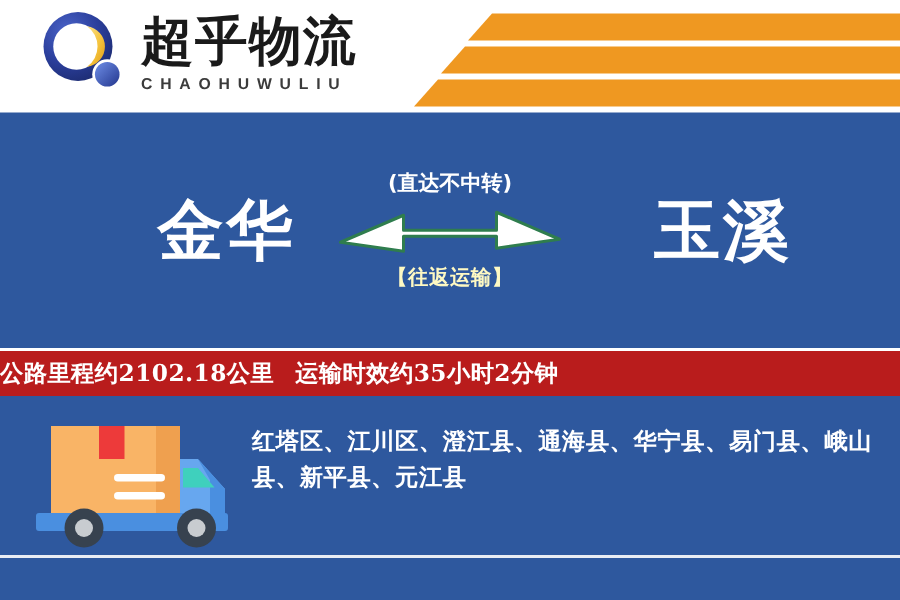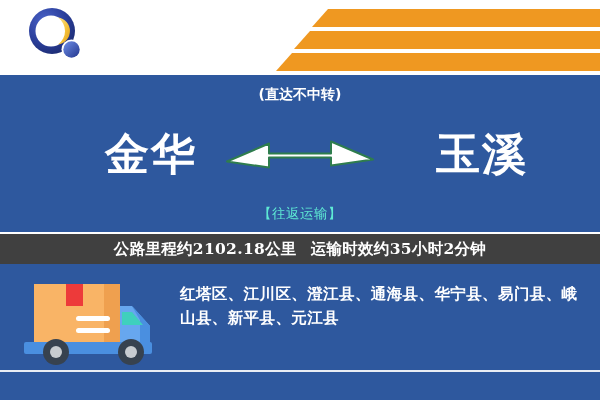--- a/index.html
+++ b/index.html
@@ -105,55 +105,53 @@
 
   .route-mid {
     position: absolute;
     left: 50%;
     top: 50%;
     transform: translate(-50%, -50%);
     width: 190px;
     display: flex;
     flex-direction: column;
     align-items: center;
-    gap: 28px;
   }
   .route-note-top {
     font-family: "DejaVu Sans", sans-serif;
     font-size: 14px;
     font-weight: 700;
     color: #ffffff;
     white-space: nowrap;
     margin-bottom: 4px;
   }
   .route-arrow {
     width: 150px;
     height: 36px;
   }
   .route-arrow svg { display:block; }
   .route-note-bottom {
     font-family: "DejaVu Sans", sans-serif;
     font-size: 13.5px;
-    font-weight: 400;
-    color: #5eead4;
+    font-weight: 700;
+    color: #fef9c3;
     white-space: nowrap;
     margin-top: 5px;
     letter-spacing: 0.5px;
   }
 
   
   .info-bar {
     position: absolute;
     left: 0; top: 234px;
     width: 600px;
     height: 30px;
-    background: #404040;
+    background: #b91c1c;
     display: flex;
     align-items: center;
-    justify-content: center;
   }
   .info-bar-text {
     font-family: "DejaVu Serif", serif;
     font-size: 15.5px;
     font-weight: 700;
     color: #ffffff;
     white-space: nowrap;
     letter-spacing: 0.3px;
   }
   .info-gap { display:inline-block; width: 14px; }
@@ -171,21 +169,21 @@
     position: absolute;
     left: 18px;
     top: 12px;
     width: 140px;
     height: 100px;
   }
   .truck svg { display:block; }
 
   .district-text {
     position: absolute;
-    left: 180px;
+    left: 168px;
     top: 18px;
     right: 18px;
     font-family: "DejaVu Serif", serif;
     font-size: 15.5px;
     font-weight: 700;
     color: #ffffff;
     line-height: 1.55;
     letter-spacing: 0.4px;
   }
 
@@ -224,20 +222,24 @@
               <stop offset="100%" stop-color="#e09b18"></stop>
             </linearGradient>
           </defs>
           <circle cx="26" cy="24" r="23" fill="url(#lgOuter)"></circle>
           <circle cx="25" cy="24" r="15.5" fill="#ffffff"></circle>
           <path d="M32 10.5a16.5 16.5 0 0 1 0 27 13.6 13.6 0 0 0 0-27z" fill="url(#lgMoon)"></path>
           <circle cx="45.5" cy="42.5" r="10" fill="#ffffff"></circle>
           <circle cx="45.5" cy="42.5" r="8.2" fill="url(#lgDot)"></circle>
         </svg>
       </div>
+      <div class="brand-text">
+        <div class="brand-cn">超乎物流</div>
+        <div class="brand-en">CHAOHUWULIU</div>
+      </div>
     </div>
 
     <div class="stripes">
       <svg width="330" height="75" viewBox="0 0 330 75" xmlns="http://www.w3.org/2000/svg">
         <polygon points="58,9 330,9 330,27 42,27" fill="#ef9821"></polygon>
         <polygon points="40,31 330,31 330,49 24,49" fill="#ef9821"></polygon>
         <polygon points="22,53 330,53 330,71 6,71" fill="#ef9821"></polygon>
       </svg>
     </div>
   </div>

